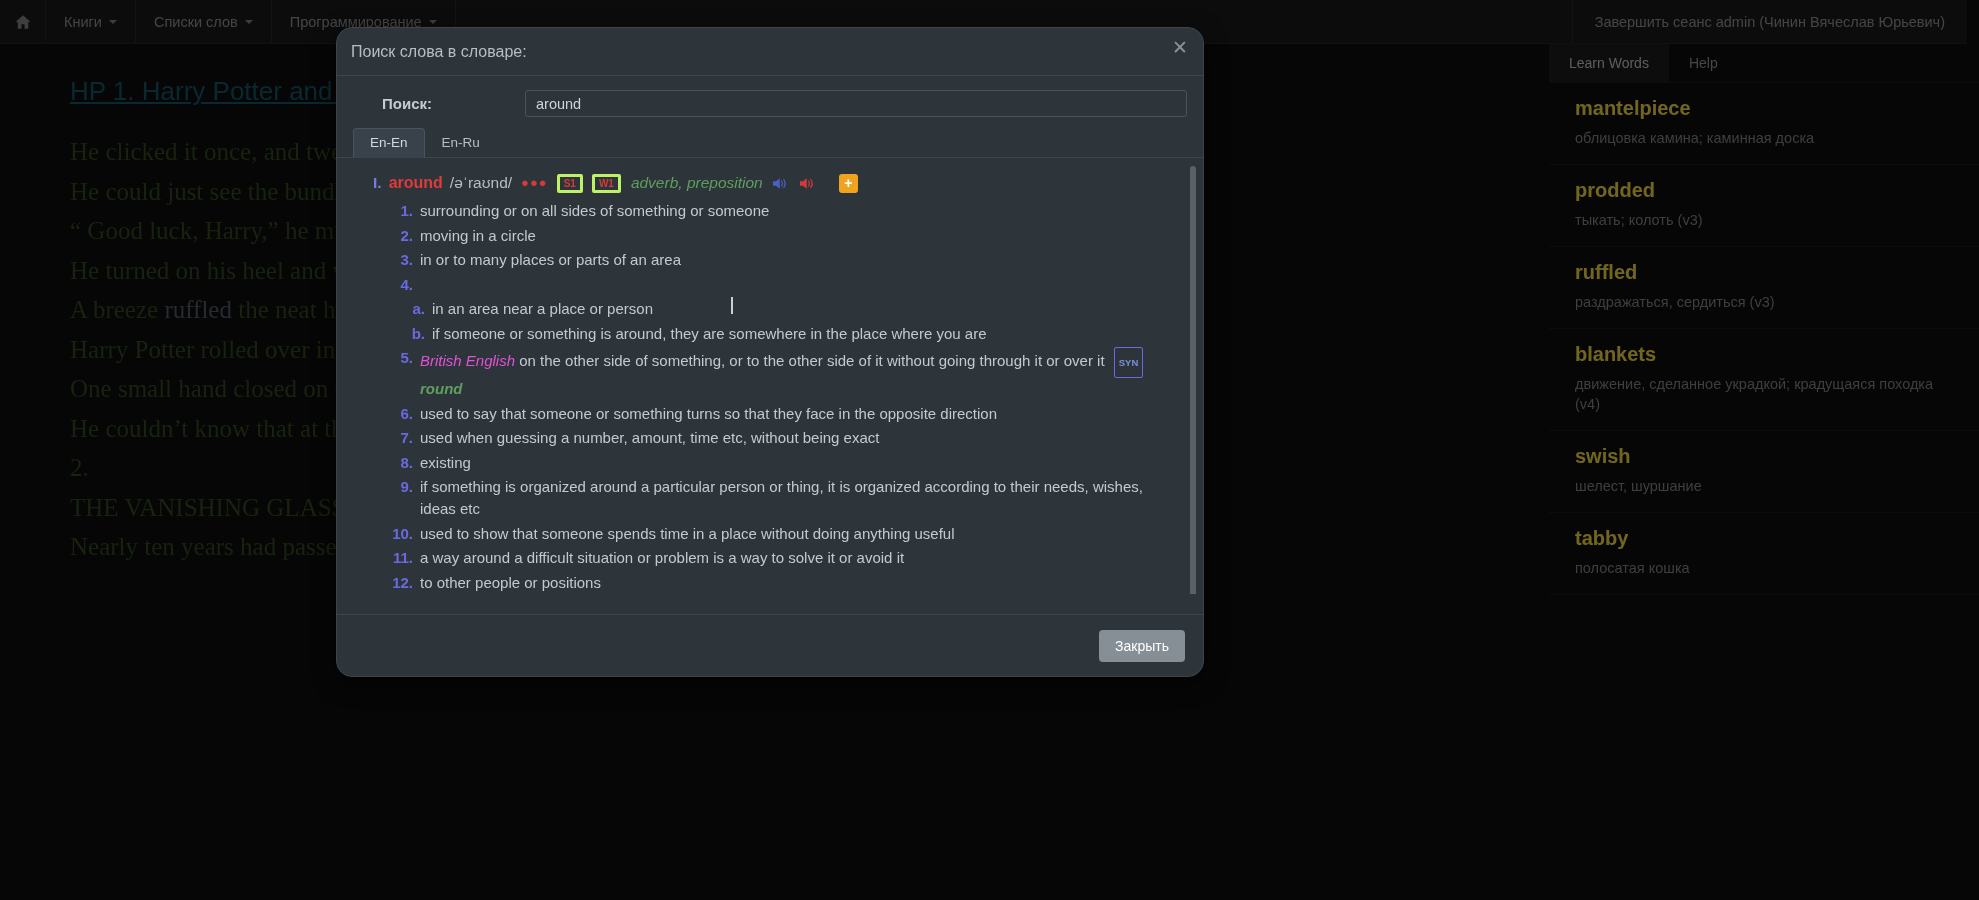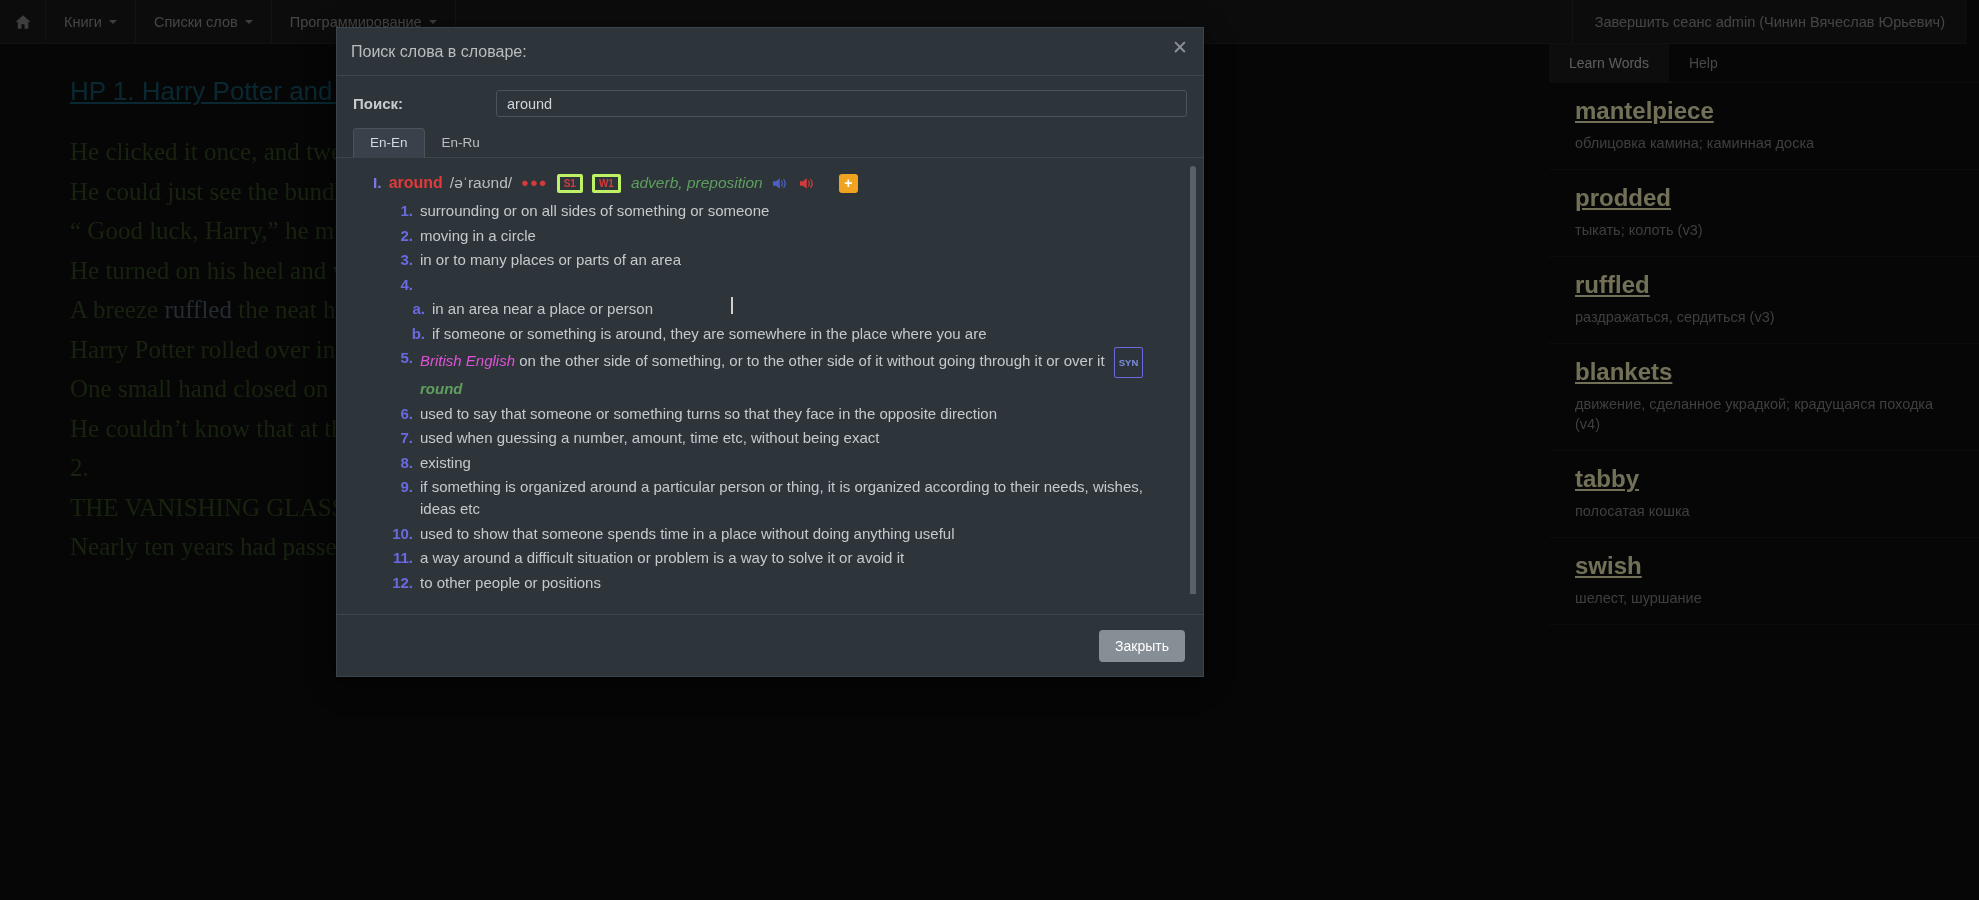--- a/index.html
+++ b/index.html
@@ -74,54 +74,54 @@
   .rp-tab {
     padding: 0 20px; display: flex; align-items: center;
     font-size: 14px; color: #9d9d9d;
   }
   .rp-tab.active { background: #1e1e1e; color: #cfcfcf; }
   .word-list { border-top: 1px solid #1c1c1c; }
   .word-item {
     padding: 14px 26px 16px 26px;
     border-bottom: 1px solid #1c1c1c;
   }
-  .word-term { font-size: 24px; font-weight: bold; color: #fef9c3; margin-bottom: 8px; text-decoration: underline; }
+  .word-term { font-size: 20px; font-weight: bold; color: #fde047; margin-bottom: 8px; }
   .word-def { font-size: 14.5px; color: #8a8a8a; line-height: 20px; }
 
   
   .backdrop { position: absolute; inset: 0; background: rgba(0,0,0,0.55); }
 
   
   .modal {
     position: absolute; left: 336px; top: 27px;
     width: 868px; height: 650px;
     background: #2e353a;
     border: 1px solid #3c454b;
-    border-radius: 0;
+    border-radius: 16px;
     box-shadow: 0 6px 22px rgba(0,0,0,.55);
     display: flex; flex-direction: column;
   }
   .modal-header {
     height: 48px; flex: none;
     display: flex; align-items: center;
     padding: 0 18px 0 14px;
     border-bottom: 1px solid #3d464c;
     position: relative;
   }
   .modal-title { font-size: 16px; color: #b8bdc1; }
   .modal-x {
     position: absolute; right: 14px; top: 11px;
     width: 18px; height: 18px; color: #8c9398; font-size: 19px;
     line-height: 18px; text-align: center;
   }
   .modal-body { flex: 1; display: flex; flex-direction: column; min-height: 0; }
 
   .search-row {
     display: flex; align-items: center;
-    padding: 14px 16px 0 16px; flex: none;
+    padding: 14px 16px 0 16px; flex: none; margin-left: 29px;
   }
   .search-label {
     width: 143px; font-size: 15px; color: #c6cbcf; font-weight: bold;
   }
   .search-input {
     flex: 1; height: 27px;
     background: #2e353a;
     border: 1px solid #4a5359;
     border-radius: 3px;
     color: #cfd4d8; font-size: 14.5px;
@@ -291,26 +291,26 @@
         </div>
         <div class="word-item">
           <div class="word-term">ruffled</div>
           <div class="word-def">раздражаться, сердиться (v3)</div>
         </div>
         <div class="word-item">
           <div class="word-term">blankets</div>
           <div class="word-def">движение, сделанное украдкой; крадущаяся походка (v4)</div>
         </div>
         <div class="word-item">
+          <div class="word-term">swish</div>
+          <div class="word-def">шелест, шуршание</div>
+        </div>
+        <div class="word-item">
           <div class="word-term">tabby</div>
           <div class="word-def">полосатая кошка</div>
-        </div>
-        <div class="word-item">
-          <div class="word-term">swish</div>
-          <div class="word-def">шелест, шуршание</div>
         </div>
       </div>
   </div>
 
   <div class="backdrop"></div>
 
   <div class="modal">
     <div class="modal-header">
       <div class="modal-title">Поиск слова в словаре:</div>
       <div class="modal-x">✕</div>

